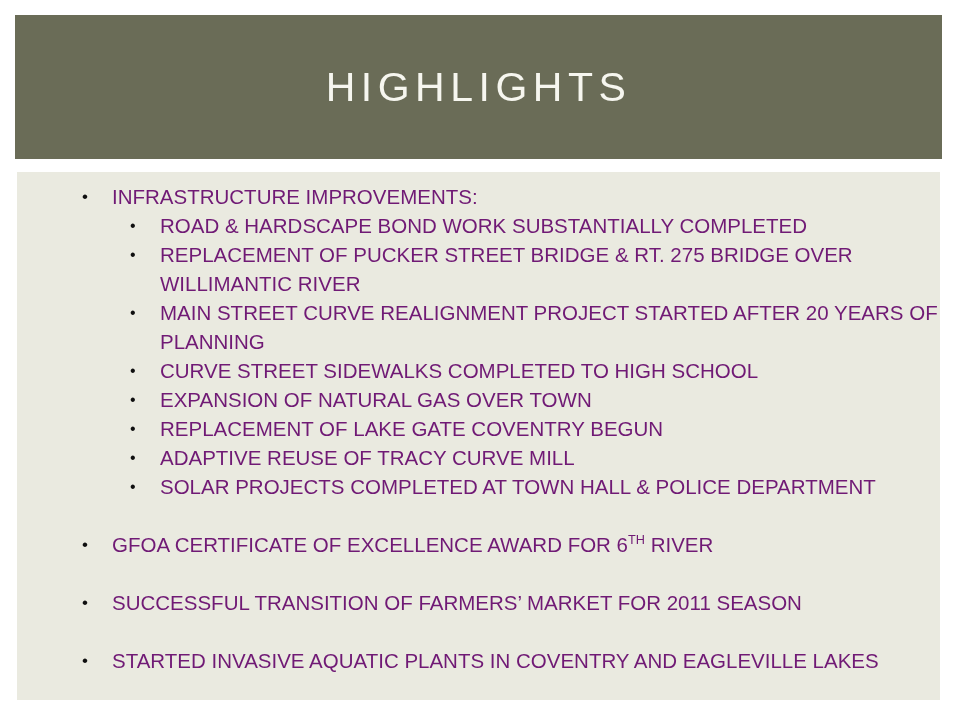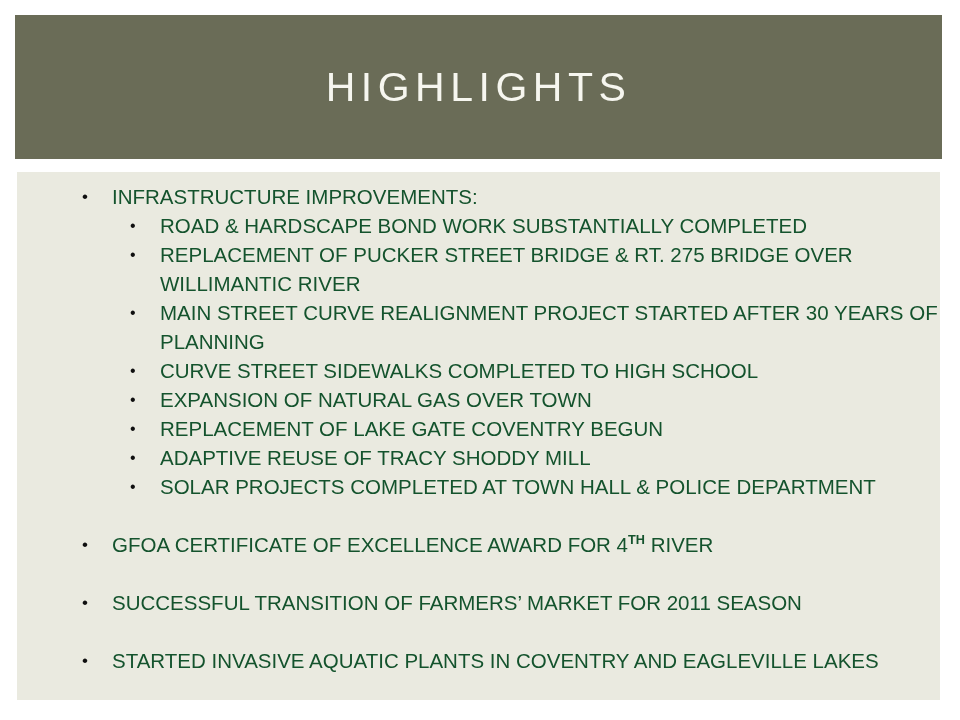--- a/index.html
+++ b/index.html
@@ -75,21 +75,21 @@
 
   .bullet-marker {
     flex: 0 0 auto;
     text-align: left;
     color: #0f0f0f;
     line-height: inherit;
   }
 
   .bullet-text {
     flex: 1 1 auto;
-    color: #14532d;
+    color: #701a75;
     line-height: inherit;
   }
 
   
   .level1 {
     font-size: 20.5px;
     line-height: 29px;
     margin-left: 65px;
   }
   .level1 > .bullet-marker {
@@ -110,21 +110,20 @@
 
   
   .gap-before {
     margin-top: 29px;
   }
 
   sup.ordinal {
     font-size: 0.62em;
     vertical-align: super;
     line-height: 0;
-    font-weight: bold;
   }
 </style>
 </head>
 <body>
 
 <div class="slide">
 
   <div class="title-band">
     <div class="title-text">HIGHLIGHTS</div>
   </div>
@@ -138,45 +137,45 @@
         <div class="bullet-row level2">
           <span class="bullet-marker">•</span>
           <span class="bullet-text">ROAD &amp; HARDSCAPE BOND WORK SUBSTANTIALLY COMPLETED</span>
         </div>
         <div class="bullet-row level2">
           <span class="bullet-marker">•</span>
           <span class="bullet-text">REPLACEMENT OF PUCKER STREET BRIDGE &amp; RT. 275 BRIDGE OVER WILLIMANTIC RIVER</span>
         </div>
         <div class="bullet-row level2">
           <span class="bullet-marker">•</span>
-          <span class="bullet-text">MAIN STREET CURVE REALIGNMENT PROJECT STARTED AFTER 30 YEARS OF PLANNING</span>
+          <span class="bullet-text">MAIN STREET CURVE REALIGNMENT PROJECT STARTED AFTER 20 YEARS OF PLANNING</span>
         </div>
         <div class="bullet-row level2">
           <span class="bullet-marker">•</span>
           <span class="bullet-text">CURVE STREET SIDEWALKS COMPLETED TO HIGH SCHOOL</span>
         </div>
         <div class="bullet-row level2">
           <span class="bullet-marker">•</span>
           <span class="bullet-text">EXPANSION OF NATURAL GAS OVER TOWN</span>
         </div>
         <div class="bullet-row level2">
           <span class="bullet-marker">•</span>
           <span class="bullet-text">REPLACEMENT OF LAKE GATE COVENTRY BEGUN</span>
         </div>
         <div class="bullet-row level2">
           <span class="bullet-marker">•</span>
-          <span class="bullet-text">ADAPTIVE REUSE OF TRACY SHODDY MILL</span>
+          <span class="bullet-text">ADAPTIVE REUSE OF TRACY CURVE MILL</span>
         </div>
         <div class="bullet-row level2">
           <span class="bullet-marker">•</span>
           <span class="bullet-text">SOLAR PROJECTS COMPLETED AT TOWN HALL &amp; POLICE DEPARTMENT</span>
         </div>
         <div class="bullet-row level1 gap-before">
           <span class="bullet-marker">•</span>
-          <span class="bullet-text"><span>GFOA CERTIFICATE OF EXCELLENCE AWARD FOR 4</span><sup class="ordinal">TH</sup><span> RIVER</span></span>
+          <span class="bullet-text"><span>GFOA CERTIFICATE OF EXCELLENCE AWARD FOR 6</span><sup class="ordinal">TH</sup><span> RIVER</span></span>
         </div>
         <div class="bullet-row level1 gap-before">
           <span class="bullet-marker">•</span>
           <span class="bullet-text">SUCCESSFUL TRANSITION OF FARMERS’ MARKET FOR 2011 SEASON</span>
         </div>
         <div class="bullet-row level1 gap-before">
           <span class="bullet-marker">•</span>
           <span class="bullet-text">STARTED INVASIVE AQUATIC PLANTS IN COVENTRY AND EAGLEVILLE LAKES</span>
         </div>
       </div>

